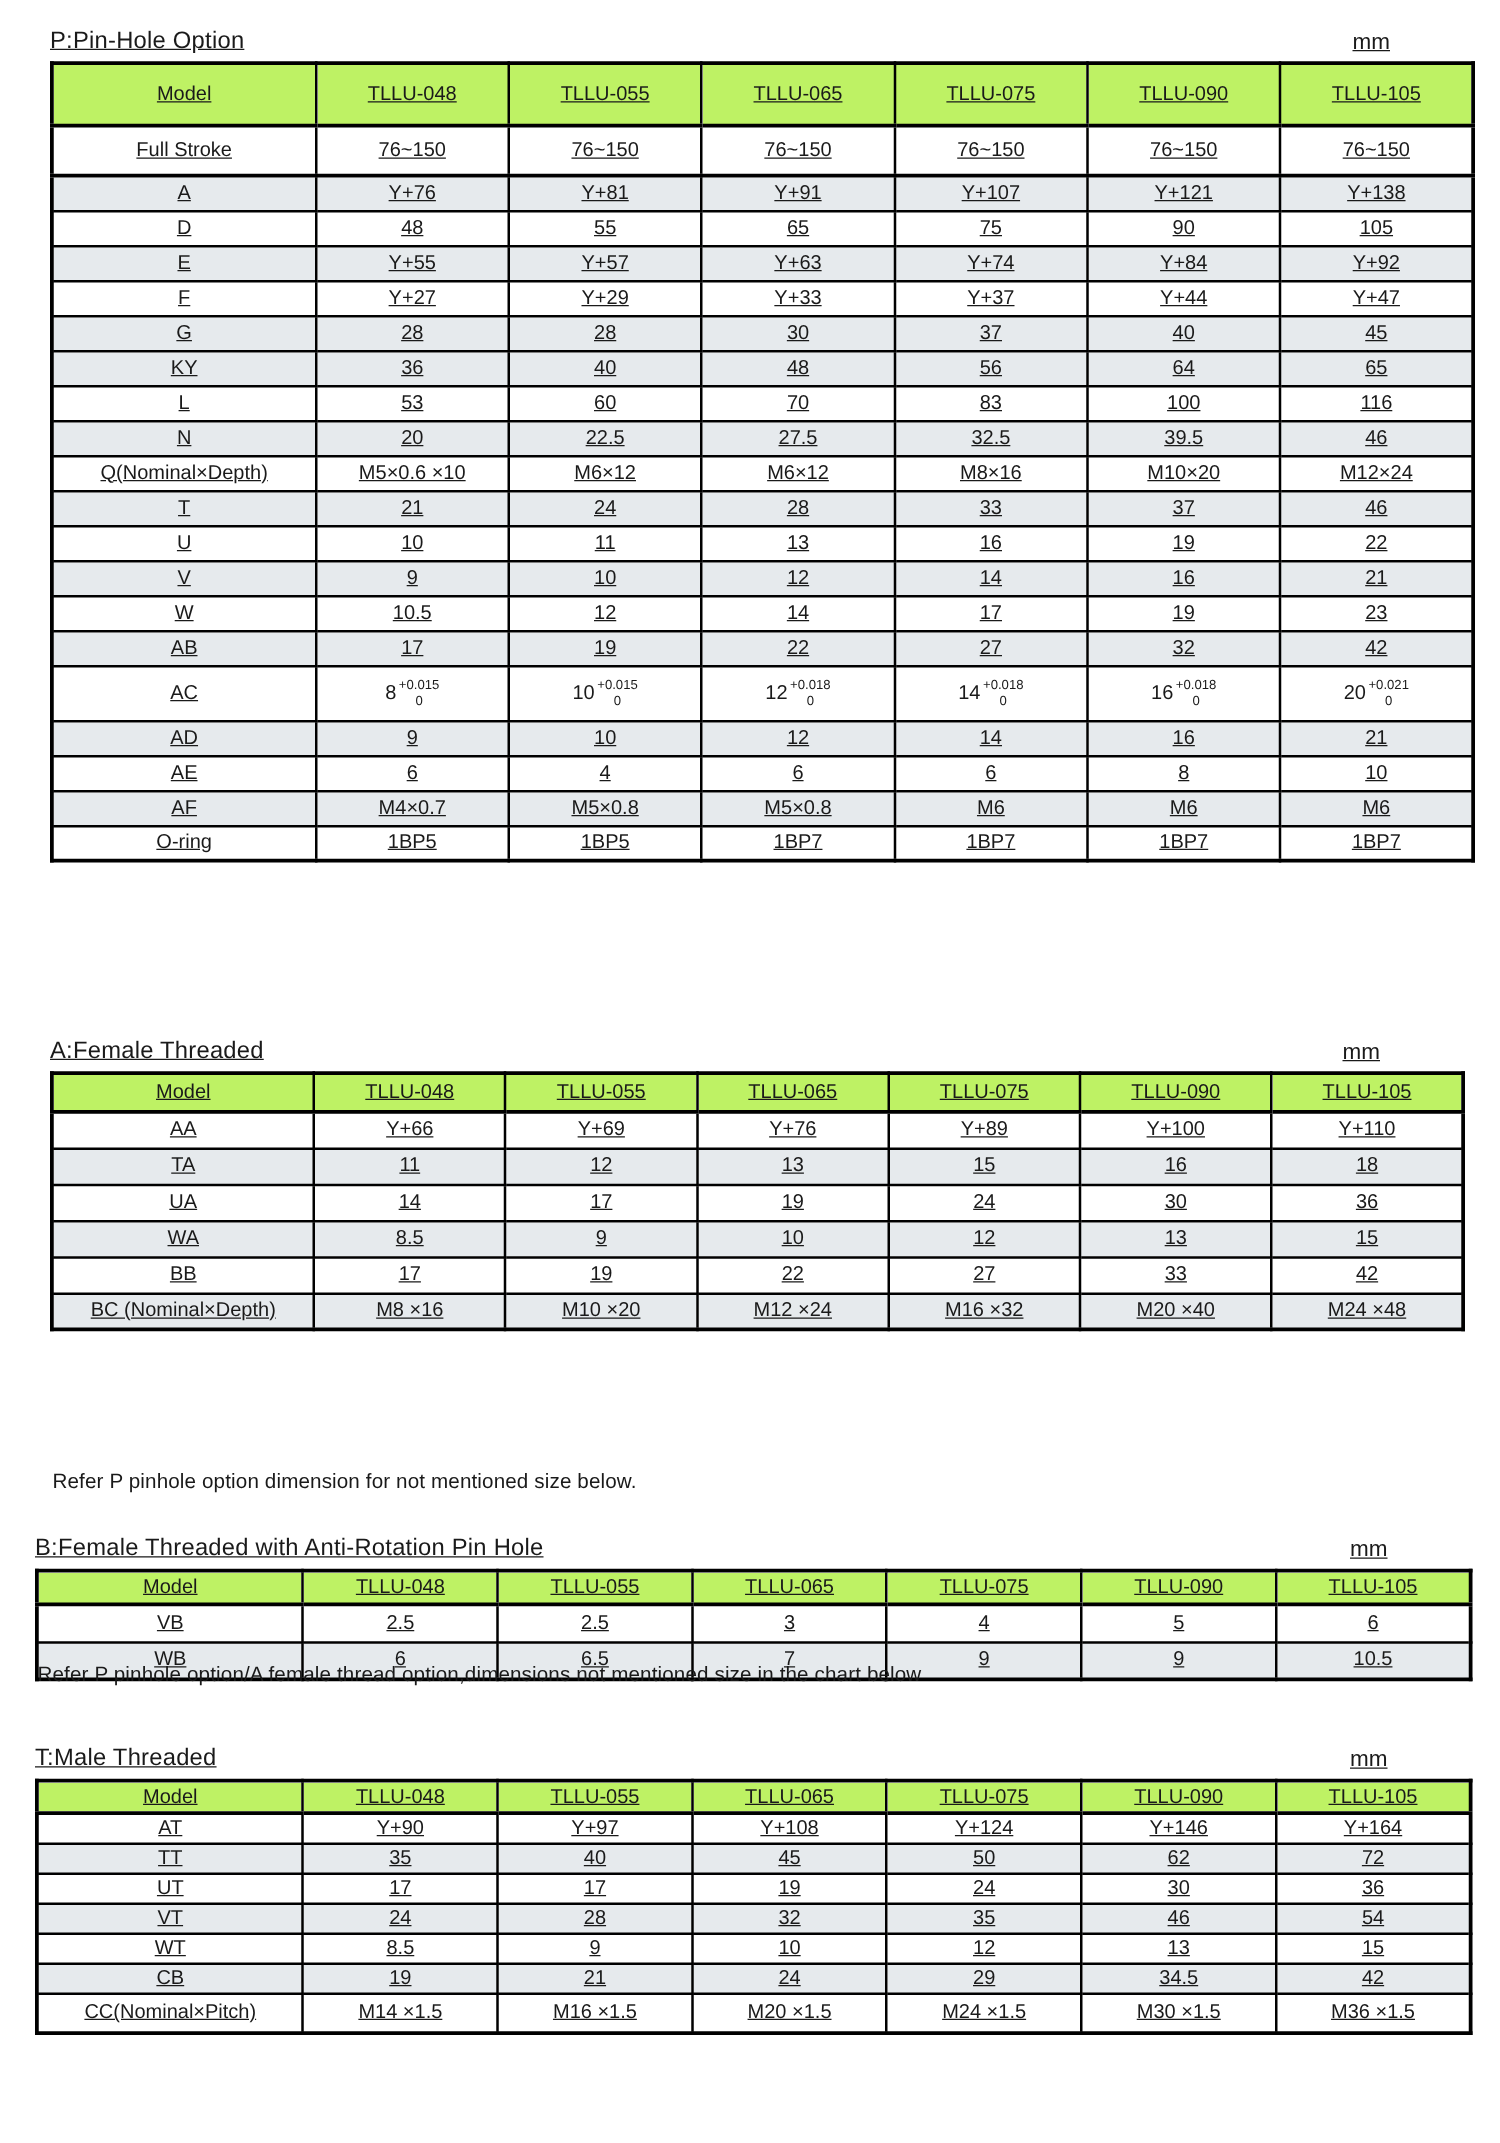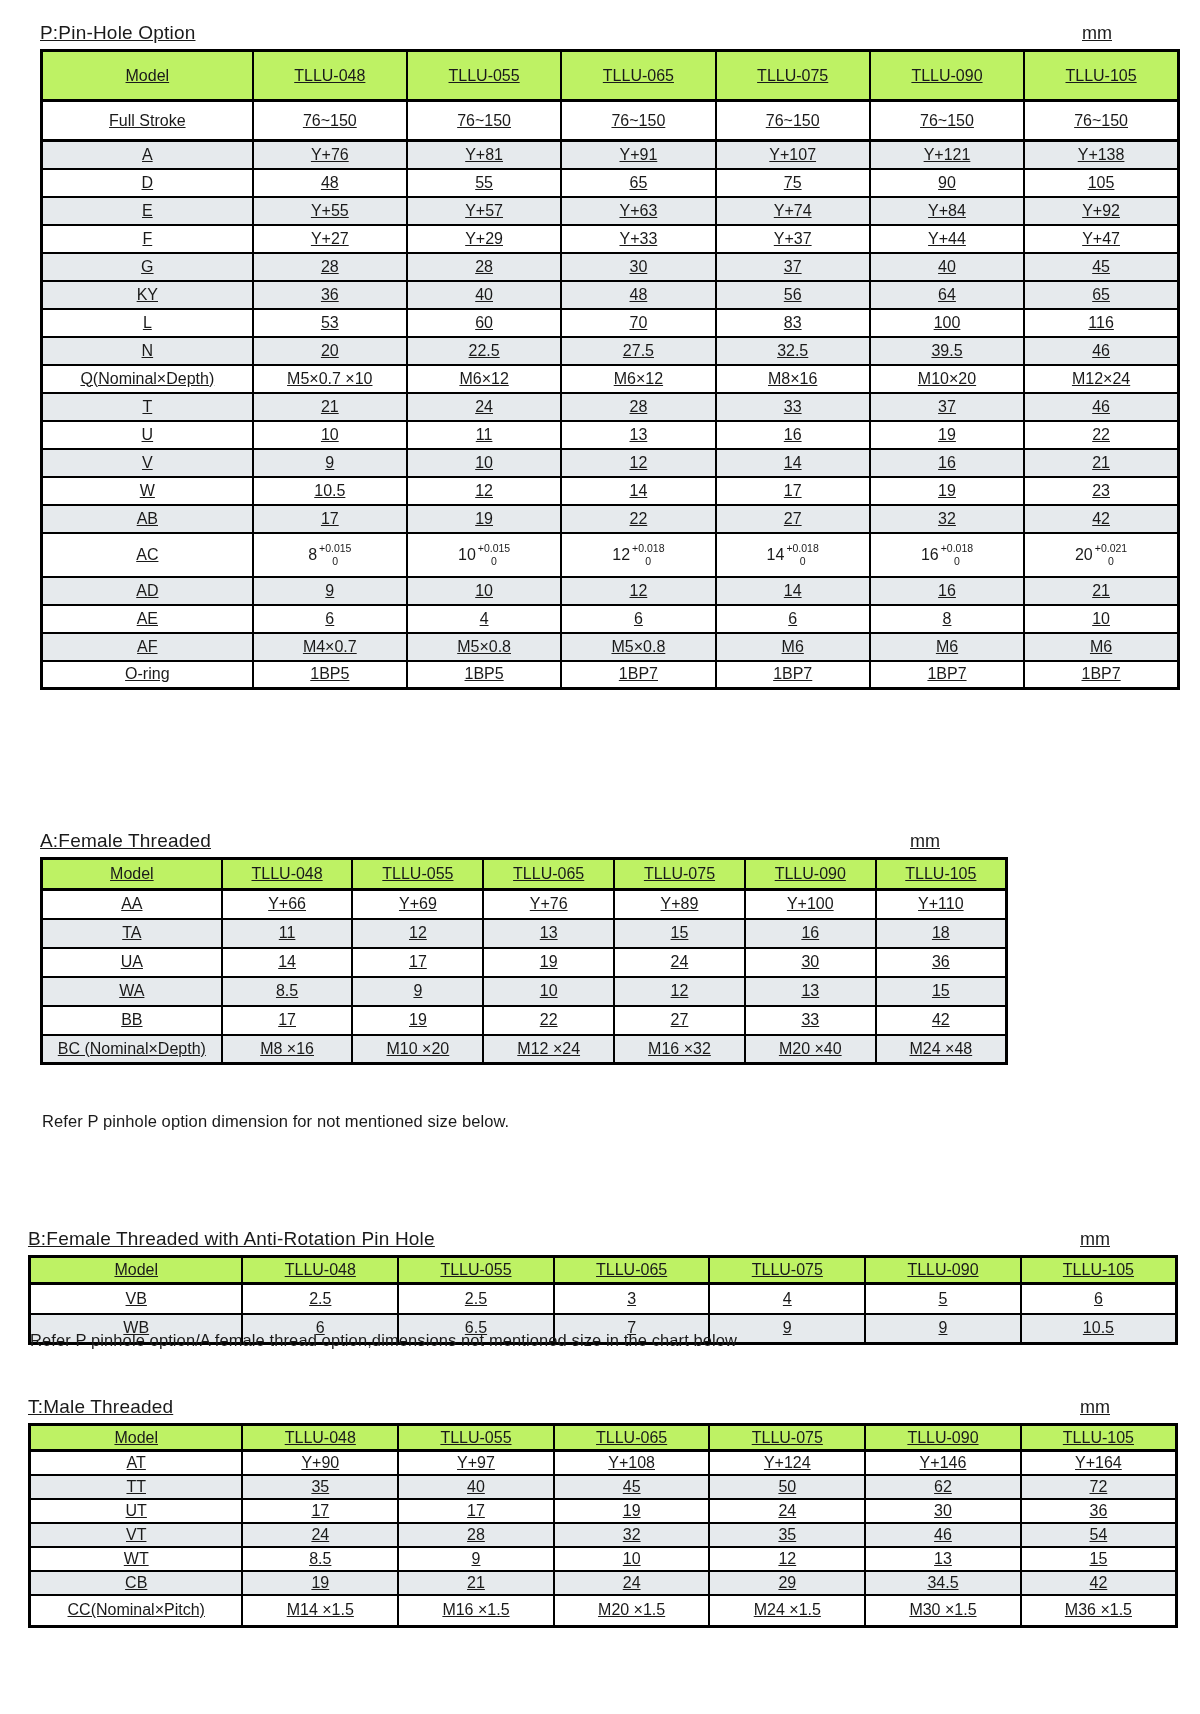--- a/index.html
+++ b/index.html
@@ -5,21 +5,21 @@
   html,body{margin:0;padding:0;}
   body{
     width:1200px;height:1714px;
     background:#ffffff;
     font-family:"Liberation Sans", sans-serif;
     color:#1a1a1a;
     position:relative;
   }
   .section{position:absolute;text-decoration:underline;}
   #sec-p{top:22px;left:40px;width:1140px;}
-  #sec-a{top:830px;left:40px;width:968px;}
+  #sec-a{top:830px;left:40px;width:1132px;}
   #sec-b{top:1228px;left:28px;width:1150px;}
   #sec-t{top:1396px;left:28px;width:1150px;}
   .title-row{
     display:flex;justify-content:space-between;align-items:flex-end;
     margin-bottom:5px;
   }
   .sec-title{font-size:19px;letter-spacing:0.2px;}
   .unit{font-size:18px;margin-right:68px;}
   table.spec-table{
     width:100%;
@@ -59,21 +59,21 @@
   .tol-wrap{display:inline-flex;align-items:center;justify-content:center;}
   .tol-base{font-size:16px;line-height:1;}
   .tol-stack{
     display:inline-flex;flex-direction:column;align-items:center;
     font-size:10.5px;line-height:1.15;margin-left:2px;
   }
   .note{
     position:absolute;left:42px;
     font-size:16.5px;letter-spacing:0.1px;
   }
-  #note-a{top:1112px;}
+  #note-a{top:1176px;}
   #note-b{top:1331px;left:30px;}
 </style>
 </head>
 <body>
 
 <div class="section" id="sec-p">
   <div class="title-row">
     <span class="sec-title">P:Pin-Hole Option</span>
     <span class="unit">mm</span>
   </div>
@@ -166,21 +166,21 @@
           <th>N</th>
           <td>20</td>
           <td>22.5</td>
           <td>27.5</td>
           <td>32.5</td>
           <td>39.5</td>
           <td>46</td>
         </tr>
         <tr>
           <th>Q(Nominal×Depth)</th>
-          <td>M5×0.7 ×10</td>
+          <td>M5×0.6 ×10</td>
           <td>M6×12</td>
           <td>M6×12</td>
           <td>M8×16</td>
           <td>M10×20</td>
           <td>M12×24</td>
         </tr>
         <tr class="shaded">
           <th>T</th>
           <td>21</td>
           <td>24</td>

